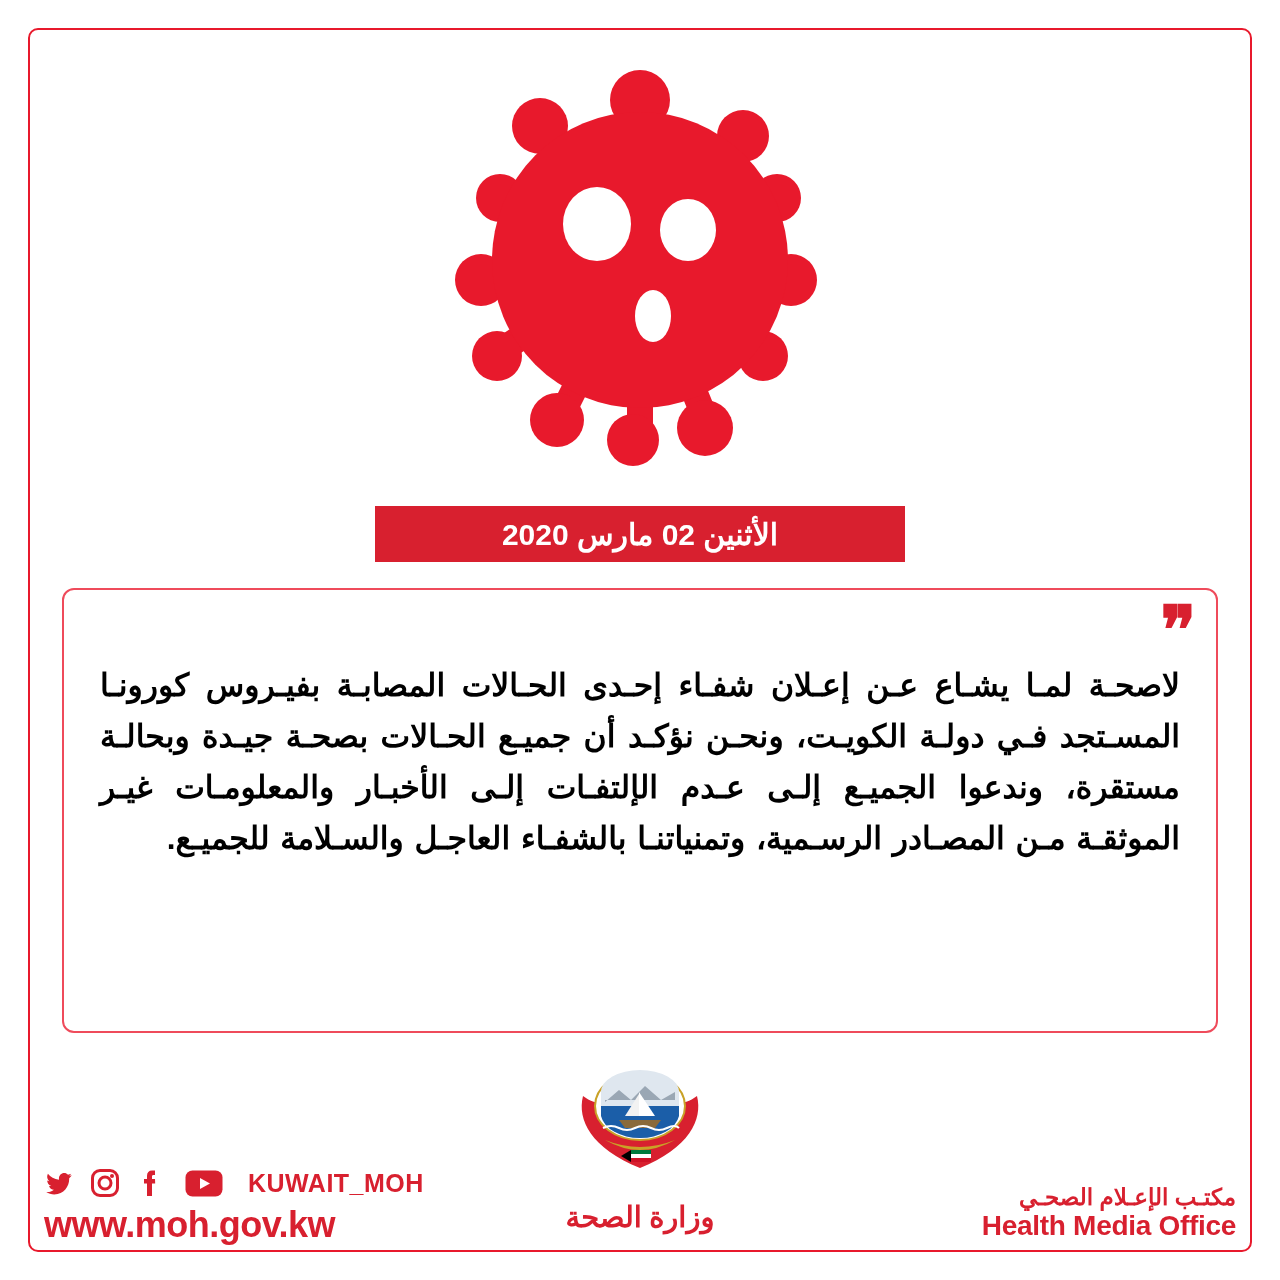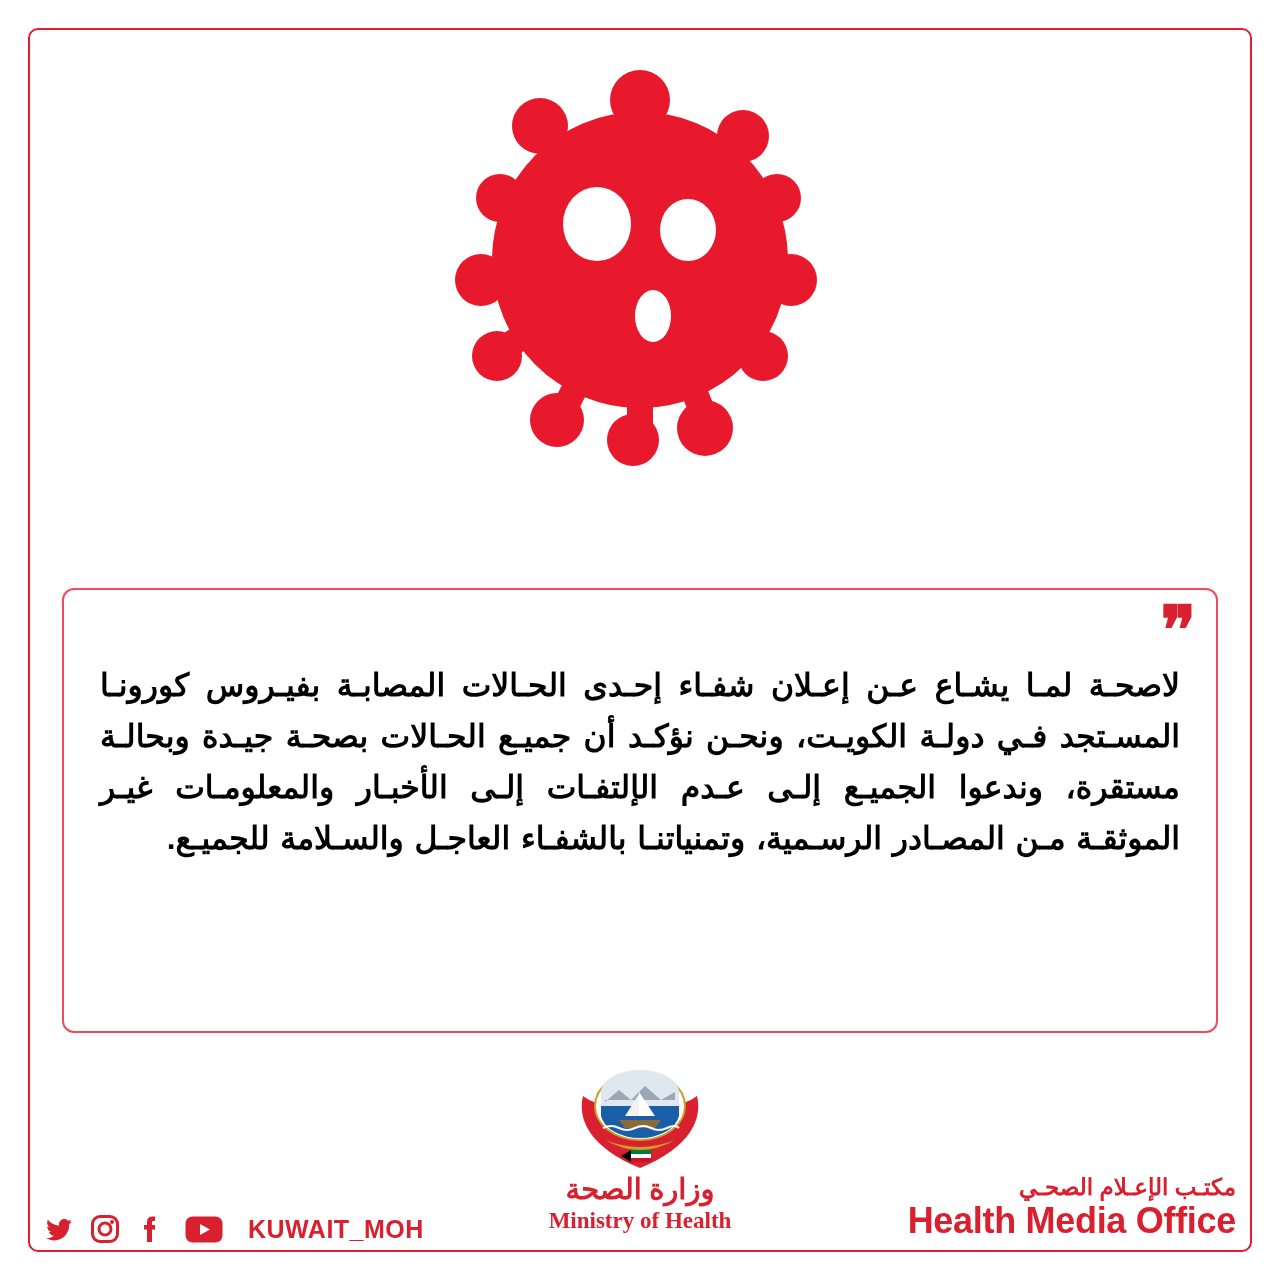--- a/index.html
+++ b/index.html
@@ -153,21 +153,21 @@
     right: 44px; bottom: 20px;
     text-align: right;
     color: #d8202f;
   }
   .office-ar {
     font-size: 23px; font-weight: bold; direction: rtl;
     letter-spacing: 1px;
     line-height: 1.2;
   }
   .office-en {
-    font-size: 36px; font-weight: bold; direction: ltr;
+    font-size: 28px; font-weight: bold; direction: ltr;
     text-align: right;
     letter-spacing: -0.3px;
     margin-top: -2px;
   }
 </style>
 </head>
 <body>
 
 <div class="poster">
 
@@ -206,20 +206,23 @@
 
         <circle cx="235" cy="212" r="148"></circle>
 
         <ellipse cx="192" cy="176" rx="34" ry="37" fill="#ffffff"></ellipse>
         <ellipse cx="283" cy="182" rx="28" ry="31" fill="#ffffff"></ellipse>
         <ellipse cx="248" cy="268" rx="18" ry="26" fill="#ffffff"></ellipse>
       </g>
     </svg>
   </div>
 
+  <div class="date-banner">
+    <span class="date-text">الأثنين 02 مارس 2020</span>
+  </div>
 
   <div class="message-card">
     <span class="quote-mark">❞</span>
     <p class="message-body">لاصحـة لمـا يشـاع عـن إعـلان شفـاء إحـدى الحـالات المصابـة بفيـروس كورونـا المسـتجد فـي دولـة الكويـت، ونحـن نؤكـد أن جميـع الحـالات بصحـة جيـدة وبحالـة مستقرة، وندعوا الجميـع إلـى عـدم الإلتفـات إلـى الأخبـار والمعلومـات غيـر الموثقـة مـن المصـادر الرسـمية، وتمنياتنـا بالشفـاء العاجـل والسـلامة للجميـع.</p>
   </div>
 
   <div class="emblem">
     <svg width="130" height="112" viewBox="0 0 130 112">
 
       <path d="M8 34 C2 58 16 86 65 106 C114 86 128 58 122 34 C104 48 84 40 65 30 C46 40 26 48 8 34 Z" fill="#d8202f"></path>
@@ -269,25 +272,25 @@
             </svg>
         </span>
         <span class="icon-sq" style="width:38px">
           <svg width="38" height="27" viewBox="0 0 38 27">
               <rect x="0.5" y="0.5" width="37" height="26" rx="7" fill="#d8202f"></rect>
               <path d="M15 8l10 5.5L15 19z" fill="#ffffff"></path>
             </svg>
         </span>
         <span class="handle">KUWAIT_MOH</span>
       </div>
+      <div class="website">www.moh.gov.kw</div>
     </div>
 
     <div class="ministry-text">
       <div class="ministry-ar">وزارة الصحة</div>
-      <div class="ministry-en">Ministry of Health</div>
     </div>
 
     <div class="office-text">
       <div class="office-ar">مكتـب الإعـلام الصحـي</div>
       <div class="office-en">Health Media Office</div>
     </div>
 
   </div>
 </div>
 

